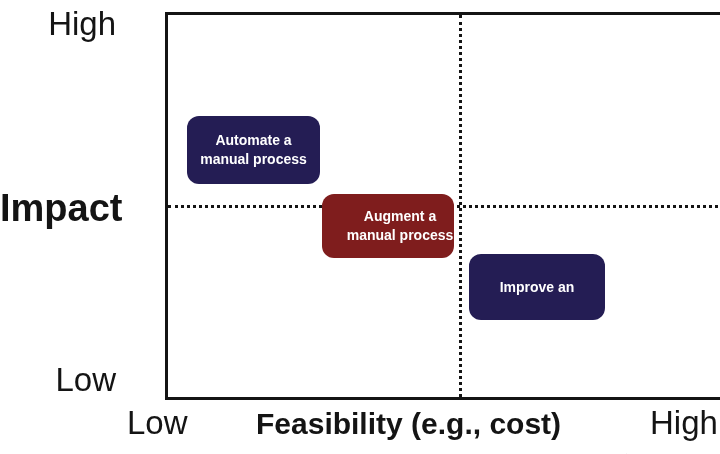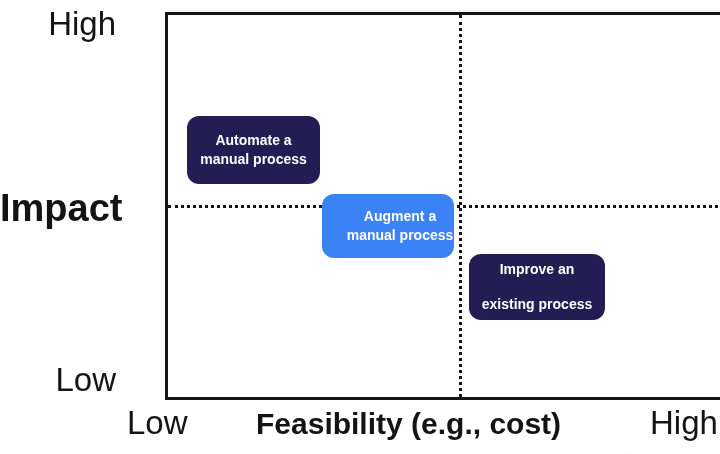--- a/index.html
+++ b/index.html
@@ -92,28 +92,27 @@
 
   <div class="plot">
     <div class="vline"></div>
     <div class="hline"></div>
 
     <div class="node node-automate" style="background: rgb(36, 29, 84); color: rgb(255, 255, 255);">
       <span>Automate a</span>
       <span>manual process</span>
     </div>
 
-    <div class="node node-augment" style="background: #3b82f6; color: rgb(255, 255, 255); padding-left: 24px;">
+    <div class="node node-augment" style="background: #7f1d1d; color: rgb(255, 255, 255); padding-left: 24px;">
       <span>Augment a</span>
       <span>manual process</span>
     </div>
 
     <div class="node node-improve" style="background: rgb(36, 29, 84); color: rgb(255, 255, 255);">
       <span>Improve an</span>
-      <span>existing process</span>
     </div>
   </div>
 
   <div class="xlab xlab-low">Low</div>
   <div class="xlab xlab-axis">Feasibility (e.g., cost)</div>
   <div class="watermark" style="color: rgb(185, 185, 185); margin-top: 36px;">知乎 @</div>
   <div class="xlab xlab-high">High</div>
 
 </div>
 

